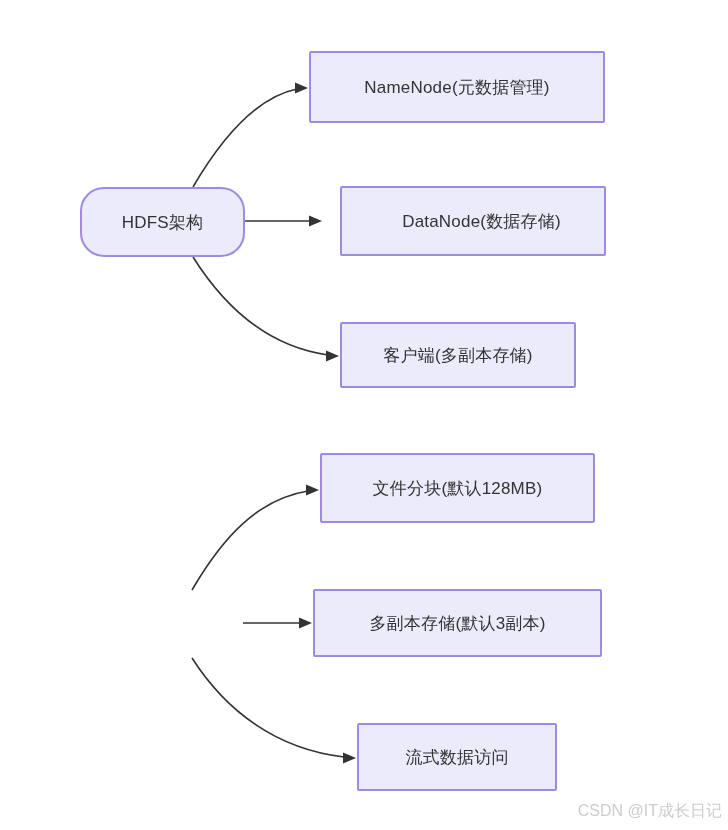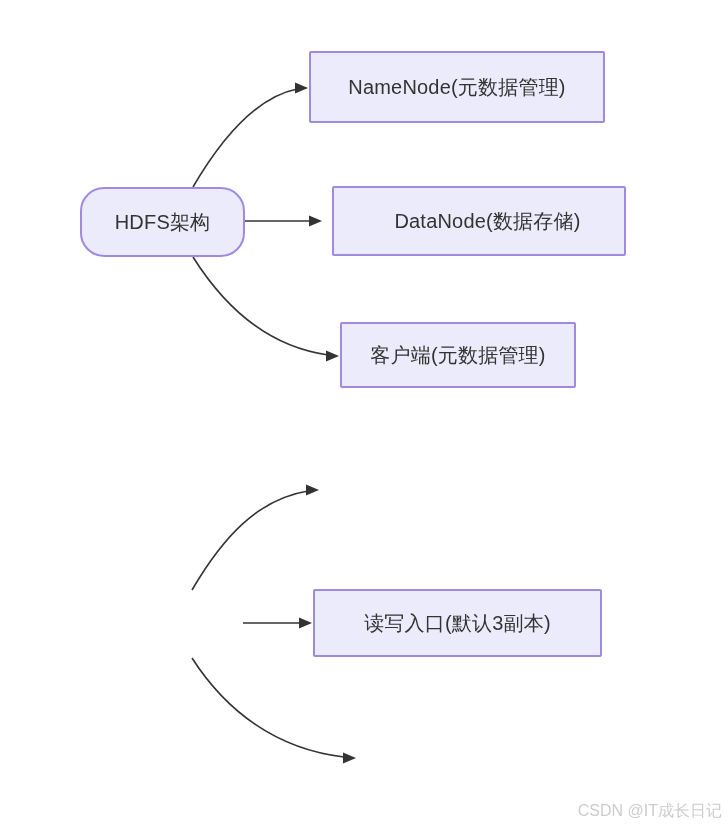--- a/index.html
+++ b/index.html
@@ -21,27 +21,27 @@
   .edges path{fill:none;stroke:var(--edge);stroke-width:1.6px;}
   .edges polygon{fill:var(--edge);stroke:none;}
   .node{
     position:absolute;
     box-sizing:border-box;
     background:var(--fill);
     border:2px solid var(--border);
     border-radius:2px;
     display:flex;align-items:center;justify-content:center;
     color:var(--text);
-    font-size:20px;
+    font-size:17px;
     letter-spacing:0.2px;
     white-space:nowrap;
   }
   .n-hdfs    {left:80px;  top:187px; width:165px; height:70px;border-radius:24px;}
   .n-namenode{left:309px; top:51px;  width:296px; height:72px;}
-  .n-datanode{left:332px; top:186px; width:294px; height:70px;padding-left:17px;}
+  .n-datanode{left:340px; top:186px; width:266px; height:70px;padding-left:17px;}
   .n-client  {left:340px; top:322px; width:236px; height:66px;}
   .n-fenkuai {left:320px; top:453px; width:275px; height:70px;}
   .n-texing  {left:80px;  top:590px; width:163px; height:68px;}
   .n-fuben   {left:313px; top:589px; width:289px; height:68px;}
   .n-liushi  {left:357px; top:723px; width:200px; height:68px;}
   .watermark{
     position:absolute;
     right:6px;bottom:8px;
     color:var(--watermark);
     font-size:16px;
@@ -88,21 +88,27 @@
   <div class="node n-hdfs">
     <span>HDFS架构</span>
   </div>
   <div class="node n-namenode">
     <span>NameNode(元数据管理)</span>
   </div>
   <div class="node n-datanode">
     <span>DataNode(数据存储)</span>
   </div>
   <div class="node n-client">
-    <span>客户端(元数据管理)</span>
+    <span>客户端(多副本存储)</span>
   </div>
 
+  <div class="node n-fenkuai">
+    <span>文件分块(默认128MB)</span>
+  </div>
   <div class="node n-fuben">
-    <span>读写入口(默认3副本)</span>
+    <span>多副本存储(默认3副本)</span>
+  </div>
+  <div class="node n-liushi">
+    <span>流式数据访问</span>
   </div>
 
   <div class="watermark">CSDN @IT成长日记</div>
 </div>
 
 </body></html>

